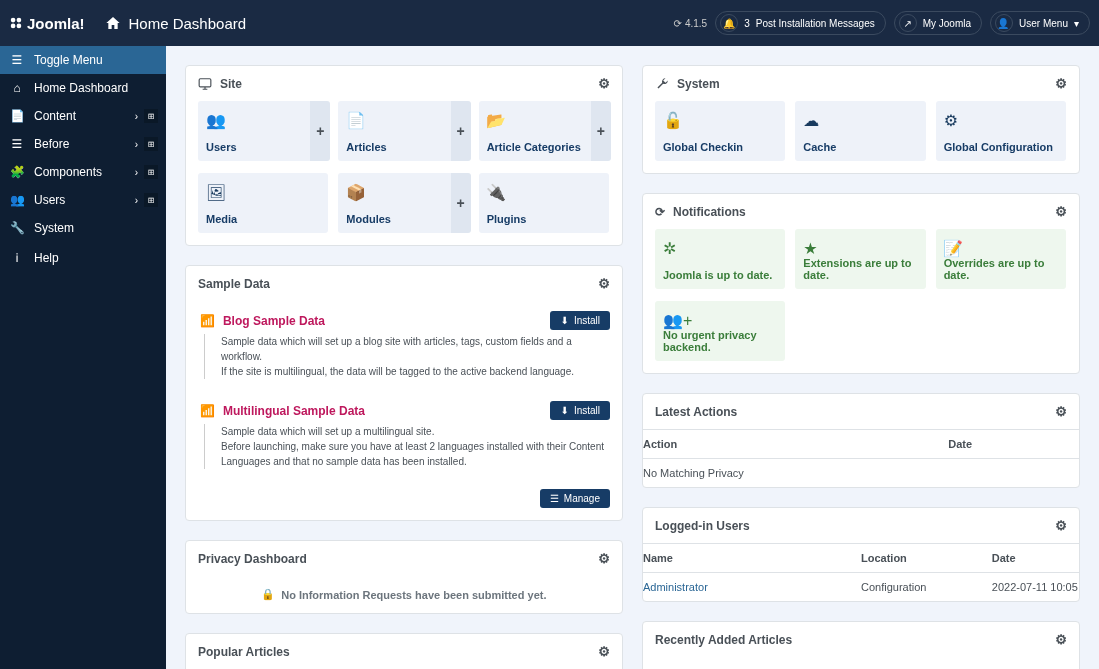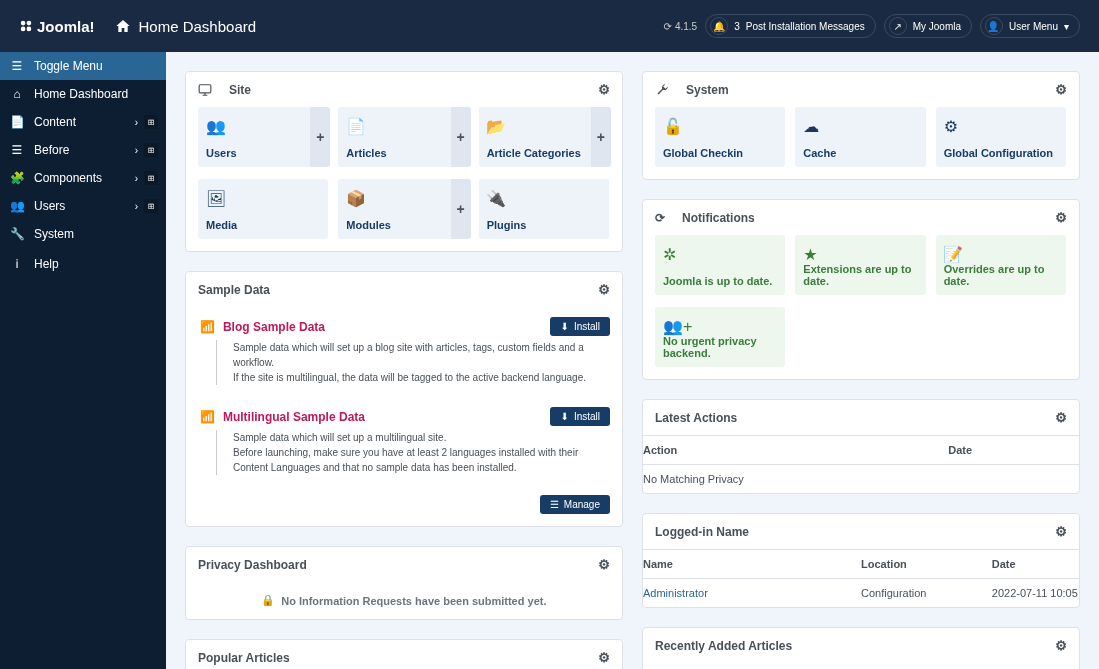--- a/index.html
+++ b/index.html
@@ -1,50 +1,50 @@
 <!DOCTYPE html>
 <html><head>
 <meta charset="utf-8">
 <style>
 *{margin:0;padding:0;box-sizing:border-box;font-family:Arial,Helvetica,sans-serif}
 body{background:#f0f4fb;font-size:12px;color:#495057}
-.topbar{height:52px;background:#1a2a43;color:#fff;display:flex;align-items:center;padding:0 19px}
+.topbar{height:46px;background:#1a2a43;color:#fff;display:flex;align-items:center;padding:0 9px}
 .brand{font-size:15px;font-weight:700;display:flex;align-items:center;gap:4px}
 .page-hdr{margin-left:20px;display:flex;align-items:center;gap:8px;font-size:15px;font-weight:500}
 .top-right{margin-left:auto;display:flex;align-items:center;gap:8px}
 .ver{font-size:10px;color:#ccc;display:flex;align-items:center;gap:3px}
 .pill{border:1px solid #3b4a5f;border-radius:14px;height:24px;display:flex;align-items:center;gap:6px;padding:0 10px;font-size:10px;cursor:pointer}
 .pill-ico{width:18px;height:18px;border:1px solid #3b4a5f;border-radius:50%;display:flex;align-items:center;justify-content:center;margin-left:-6px;font-size:10px}
 .layout{display:flex;min-height:calc(100vh - 38px)}
 .sidebar{width:166px;background:#0e1e32;color:#fff;flex-shrink:0}
 .sb-item{display:flex;align-items:center;gap:10px;padding:7px 10px;cursor:pointer;font-size:12px;position:relative}
 .sb-item.active{background:#2a6695}
 .sb-ico{width:14px;text-align:center;font-size:12px}
 .sb-arr{position:absolute;right:28px;font-size:10px}
 .sb-grid{position:absolute;right:8px;width:14px;height:14px;background:#0a1827;display:flex;align-items:center;justify-content:center;font-size:8px}
 .main{flex:1;padding:19px;display:flex;gap:19px}
 .col{flex:1;display:flex;flex-direction:column;gap:19px}
 .card{background:#fff;border:1px solid #dee2e6;border-radius:4px}
-.card-hdr{display:flex;align-items:center;padding:10px 12px;gap:17px;font-weight:700;font-size:12px;color:#495057}
+.card-hdr{display:flex;align-items:center;padding:10px 12px;gap:8px;font-weight:700;font-size:12px;color:#495057}
 .card-hdr .gear{margin-left:auto;cursor:pointer;color:#495057;font-size:13px}
 .tiles{display:flex;gap:10px;padding:0 12px 12px;flex-wrap:wrap}
 .tile{width:calc(33.33% - 7px);height:60px;background:#eef2f9;border-radius:3px;position:relative;cursor:pointer;display:flex;flex-direction:column;justify-content:flex-end;padding:8px;border-right:6px solid rgba(0,0,0,0.05)}
 .tile-ico{position:absolute;top:10px;left:8px;font-size:16px;color:#183a5e}
 .tile-lbl{font-size:11px;font-weight:700;color:#173c66}
 .tile-plus{position:absolute;right:-8px;top:50%;transform:translateY(-50%);width:20px;height:60px;background:#dfe6f0;display:flex;align-items:center;justify-content:center;font-size:14px;font-weight:700;color:#495057;border-radius:0 3px 3px 0}
 .tile.noplus{border-right:none}
 .tiles.row2 .tile{width:calc(33.33% - 7px)}
 .gr{background:#eef7ee}
 .gr .tile-ico,.gr .tile-lbl{color:#3a7d3a}
 .samp{padding:0 12px 8px}
 .samp-item{padding:10px 0 12px;border-left:2px solid transparent}
 .samp-top{display:flex;align-items:center;gap:8px;margin-bottom:4px}
 .samp-title{color:#be185d;font-weight:700;font-size:12px;flex:1}
 .samp-btn{background:#173c66;color:#fff;border:none;border-radius:3px;padding:4px 10px;font-size:10px;cursor:pointer;display:flex;align-items:center;gap:5px}
-.samp-desc{font-size:10px;color:#495057;line-height:1.5;padding-left:16px;border-left:1px solid #ccc;margin-left:16px}
+.samp-desc{font-size:10px;color:#495057;line-height:1.5;padding-left:16px;border-left:1px solid #ccc;margin-left:4px}
 .samp-ft{display:flex;justify-content:flex-end;padding:0 12px 12px}
 .empty{padding:12px;text-align:center;color:#6c757d;font-size:11px;font-weight:700;display:flex;align-items:center;justify-content:center;gap:6px}
 .table{width:100%;border-collapse:collapse}
 .table th,.table td{text-align:left;padding:8px 0;font-size:11px;border-top:1px solid #dee2e6}
 .table th{font-weight:700;color:#495057}
 .table td a{color:#2a6695;font-weight:400;text-decoration:none}
 svg{display:inline-block;vertical-align:middle}
 </style>
 </head>
 <body>
@@ -294,21 +294,21 @@
               </tr>
           <tr>
                 <td colspan="2">No Matching Privacy</td>
               </tr>
         </tbody>
           </table>
       </div>
 
       <div class="card">
         <div class="card-hdr">
-            <span>Logged-in Name</span>
+            <span>Logged-in Users</span>
             <span class="gear">⚙</span>
           </div>
         <table class="table">
           <tbody>
               <tr>
             <th style="width:50%">Name</th>
             <th style="width:30%">Location</th>
             <th>Date</th>
           </tr>
           <tr>

